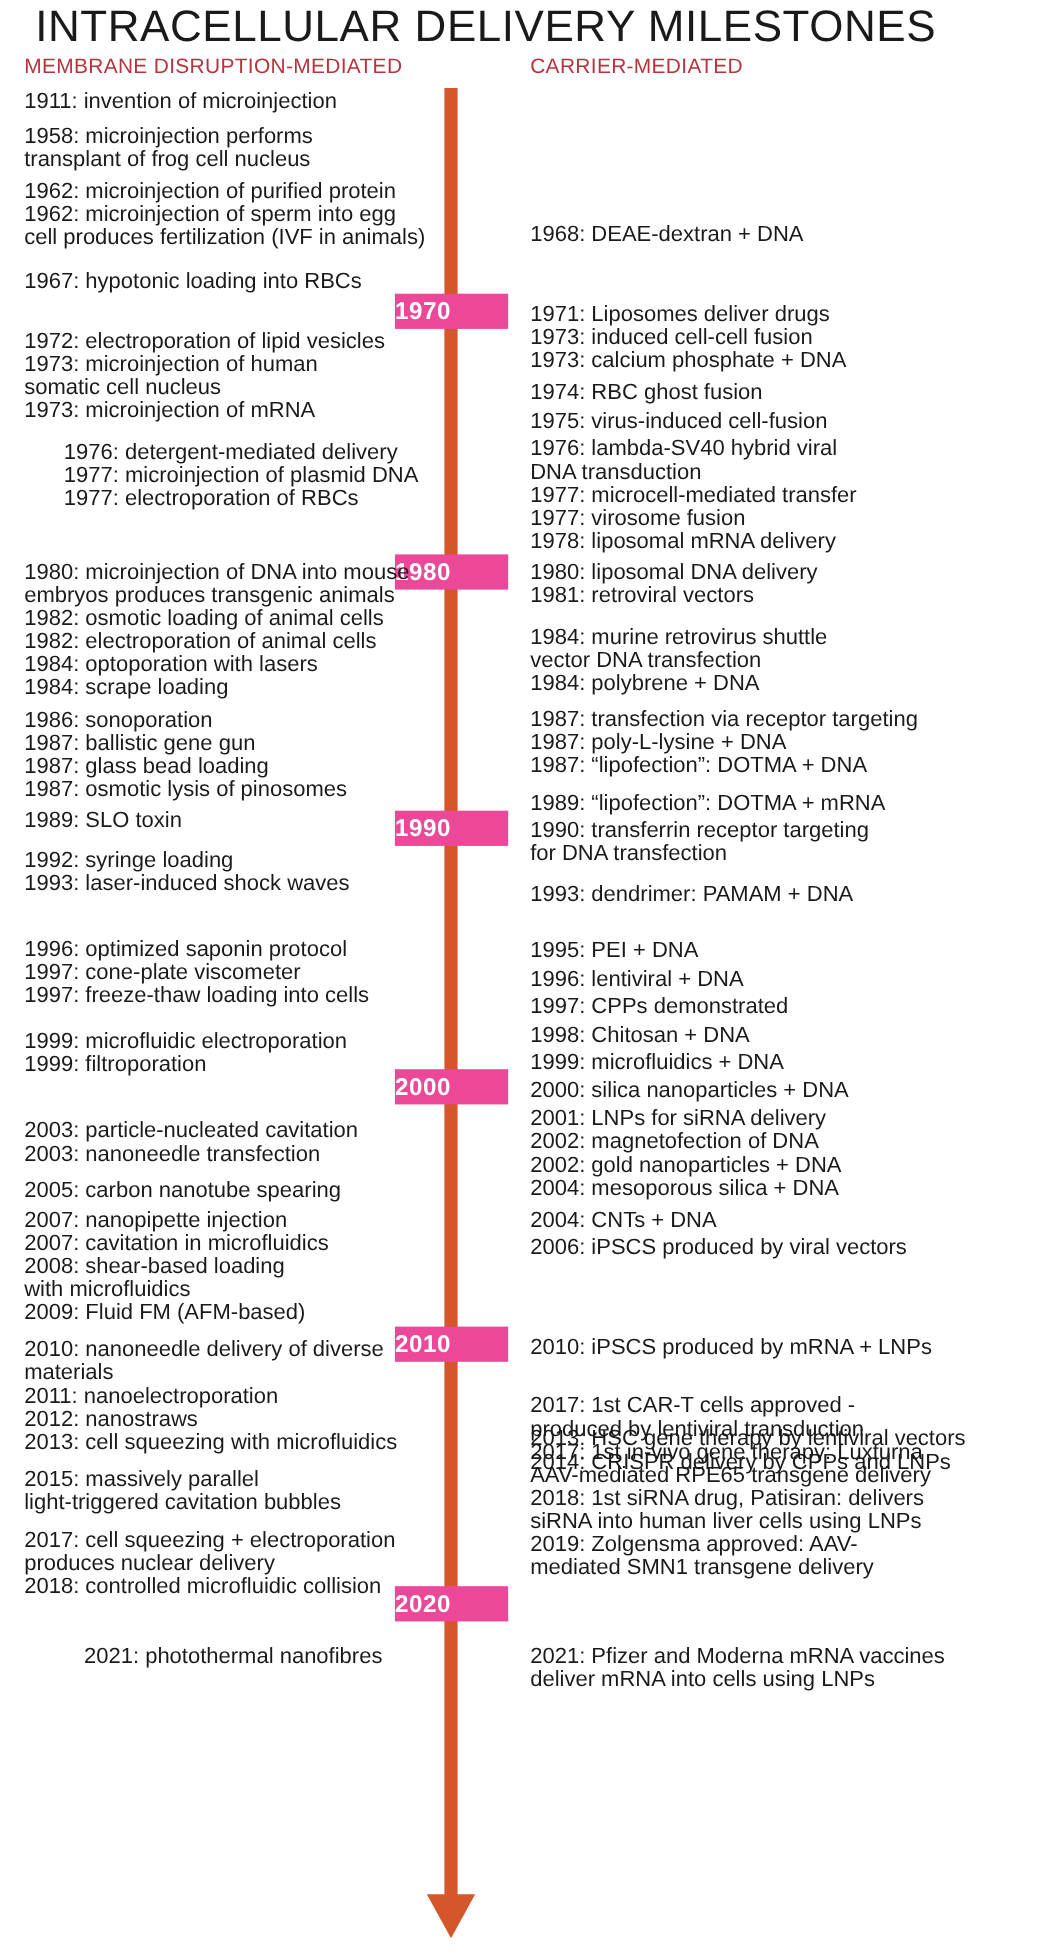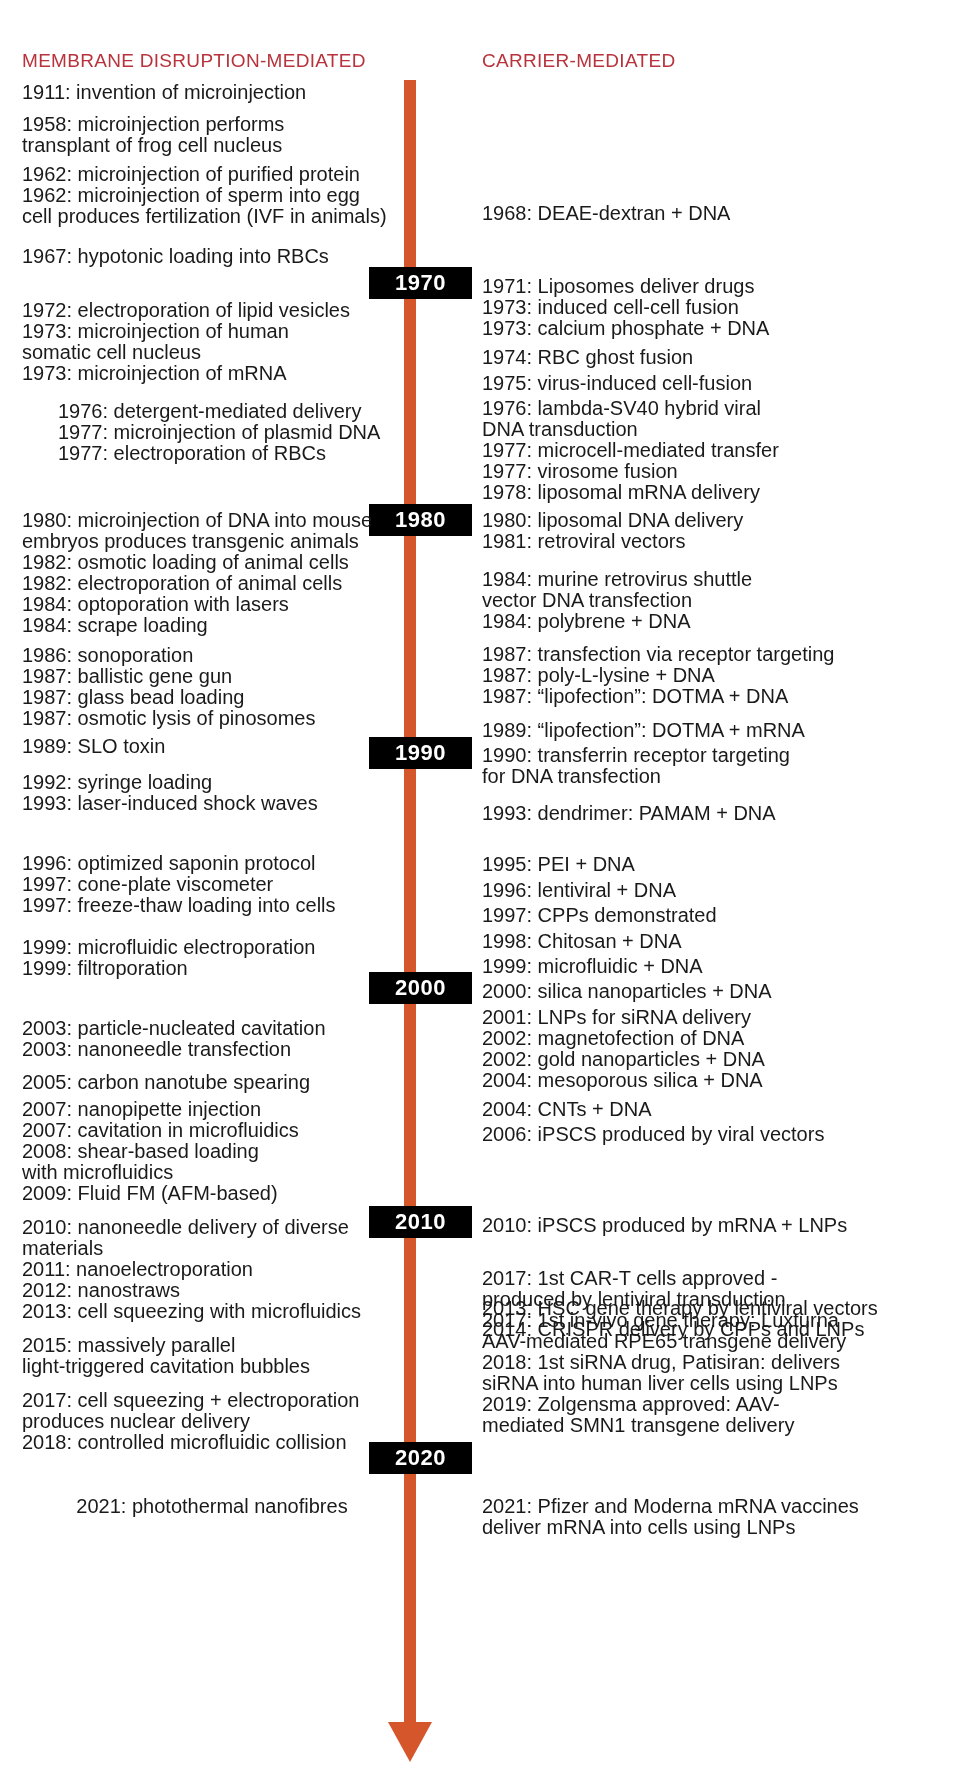--- a/index.html
+++ b/index.html
@@ -57,46 +57,46 @@
     height: 0;
     border-left: 22px solid transparent;
     border-right: 22px solid transparent;
     border-top: 40px solid #d4562a;
   }
   .decade {
     position: absolute;
     left: 359px;
     width: 103px;
     height: 32px;
-    background: #000000;
+    background: #ec4899;
     color: #ffffff;
     font-size: 22px;
     font-weight: bold;
-    text-align: center;
+    text-align: left;
     line-height: 32px;
     letter-spacing: 0.5px;
-    margin-left: 10px;
   }
 
   
   .entry {
     position: absolute;
     font-size: 20px;
     line-height: 21px;
     color: #1a1a1a;
     white-space: pre-line;
   }
   .col-left .entry  { left: 22px;  width: 380px; }
   .col-right .entry { left: 482px; width: 470px; }
 </style>
 </head>
 <body>
 
 <div id="page">
 
+  <div class="title">INTRACELLULAR DELIVERY MILESTONES</div>
 
   <div class="col-head left">MEMBRANE DISRUPTION-MEDIATED</div>
   <div class="col-head right">CARRIER-MEDIATED</div>
 
   <div class="axis"></div>
   <div class="axis-arrow"></div>
 
   <div id="decades">
       <div class="decade" style="top: 267px;">1970</div>
       <div class="decade" style="top: 504px;">1980</div>
@@ -180,21 +180,21 @@
 1987: poly-L-lysine + DNA
 1987: “lipofection”: DOTMA + DNA</div>
       <div class="entry" style="top: 720px;">1989: “lipofection”: DOTMA + mRNA</div>
       <div class="entry" style="top: 745px;">1990: transferrin receptor targeting
 for DNA transfection</div>
       <div class="entry" style="top: 803px;">1993: dendrimer: PAMAM + DNA</div>
       <div class="entry" style="top: 854px;">1995: PEI + DNA</div>
       <div class="entry" style="top: 880px;">1996: lentiviral + DNA</div>
       <div class="entry" style="top: 905px;">1997: CPPs demonstrated</div>
       <div class="entry" style="top: 931px;">1998: Chitosan + DNA</div>
-      <div class="entry" style="top: 956px;">1999: microfluidic + DNA</div>
+      <div class="entry" style="top: 956px;">1999: microfluidics + DNA</div>
       <div class="entry" style="top: 981px;">2000: silica nanoparticles + DNA</div>
       <div class="entry" style="top: 1007px;">2001: LNPs for siRNA delivery
 2002: magnetofection of DNA
 2002: gold nanoparticles + DNA
 2004: mesoporous silica + DNA</div>
       <div class="entry" style="top: 1099px;">2004: CNTs + DNA</div>
       <div class="entry" style="top: 1124px;">2006: iPSCS produced by viral vectors</div>
       <div class="entry" style="top: 1215px;">2010: iPSCS produced by mRNA + LNPs</div>
       <div class="entry" style="top: 1250px; margin-top: 48px;">2013: HSC gene therapy by lentiviral vectors
 2014: CRISPR delivery by CPPs and LNPs</div>

